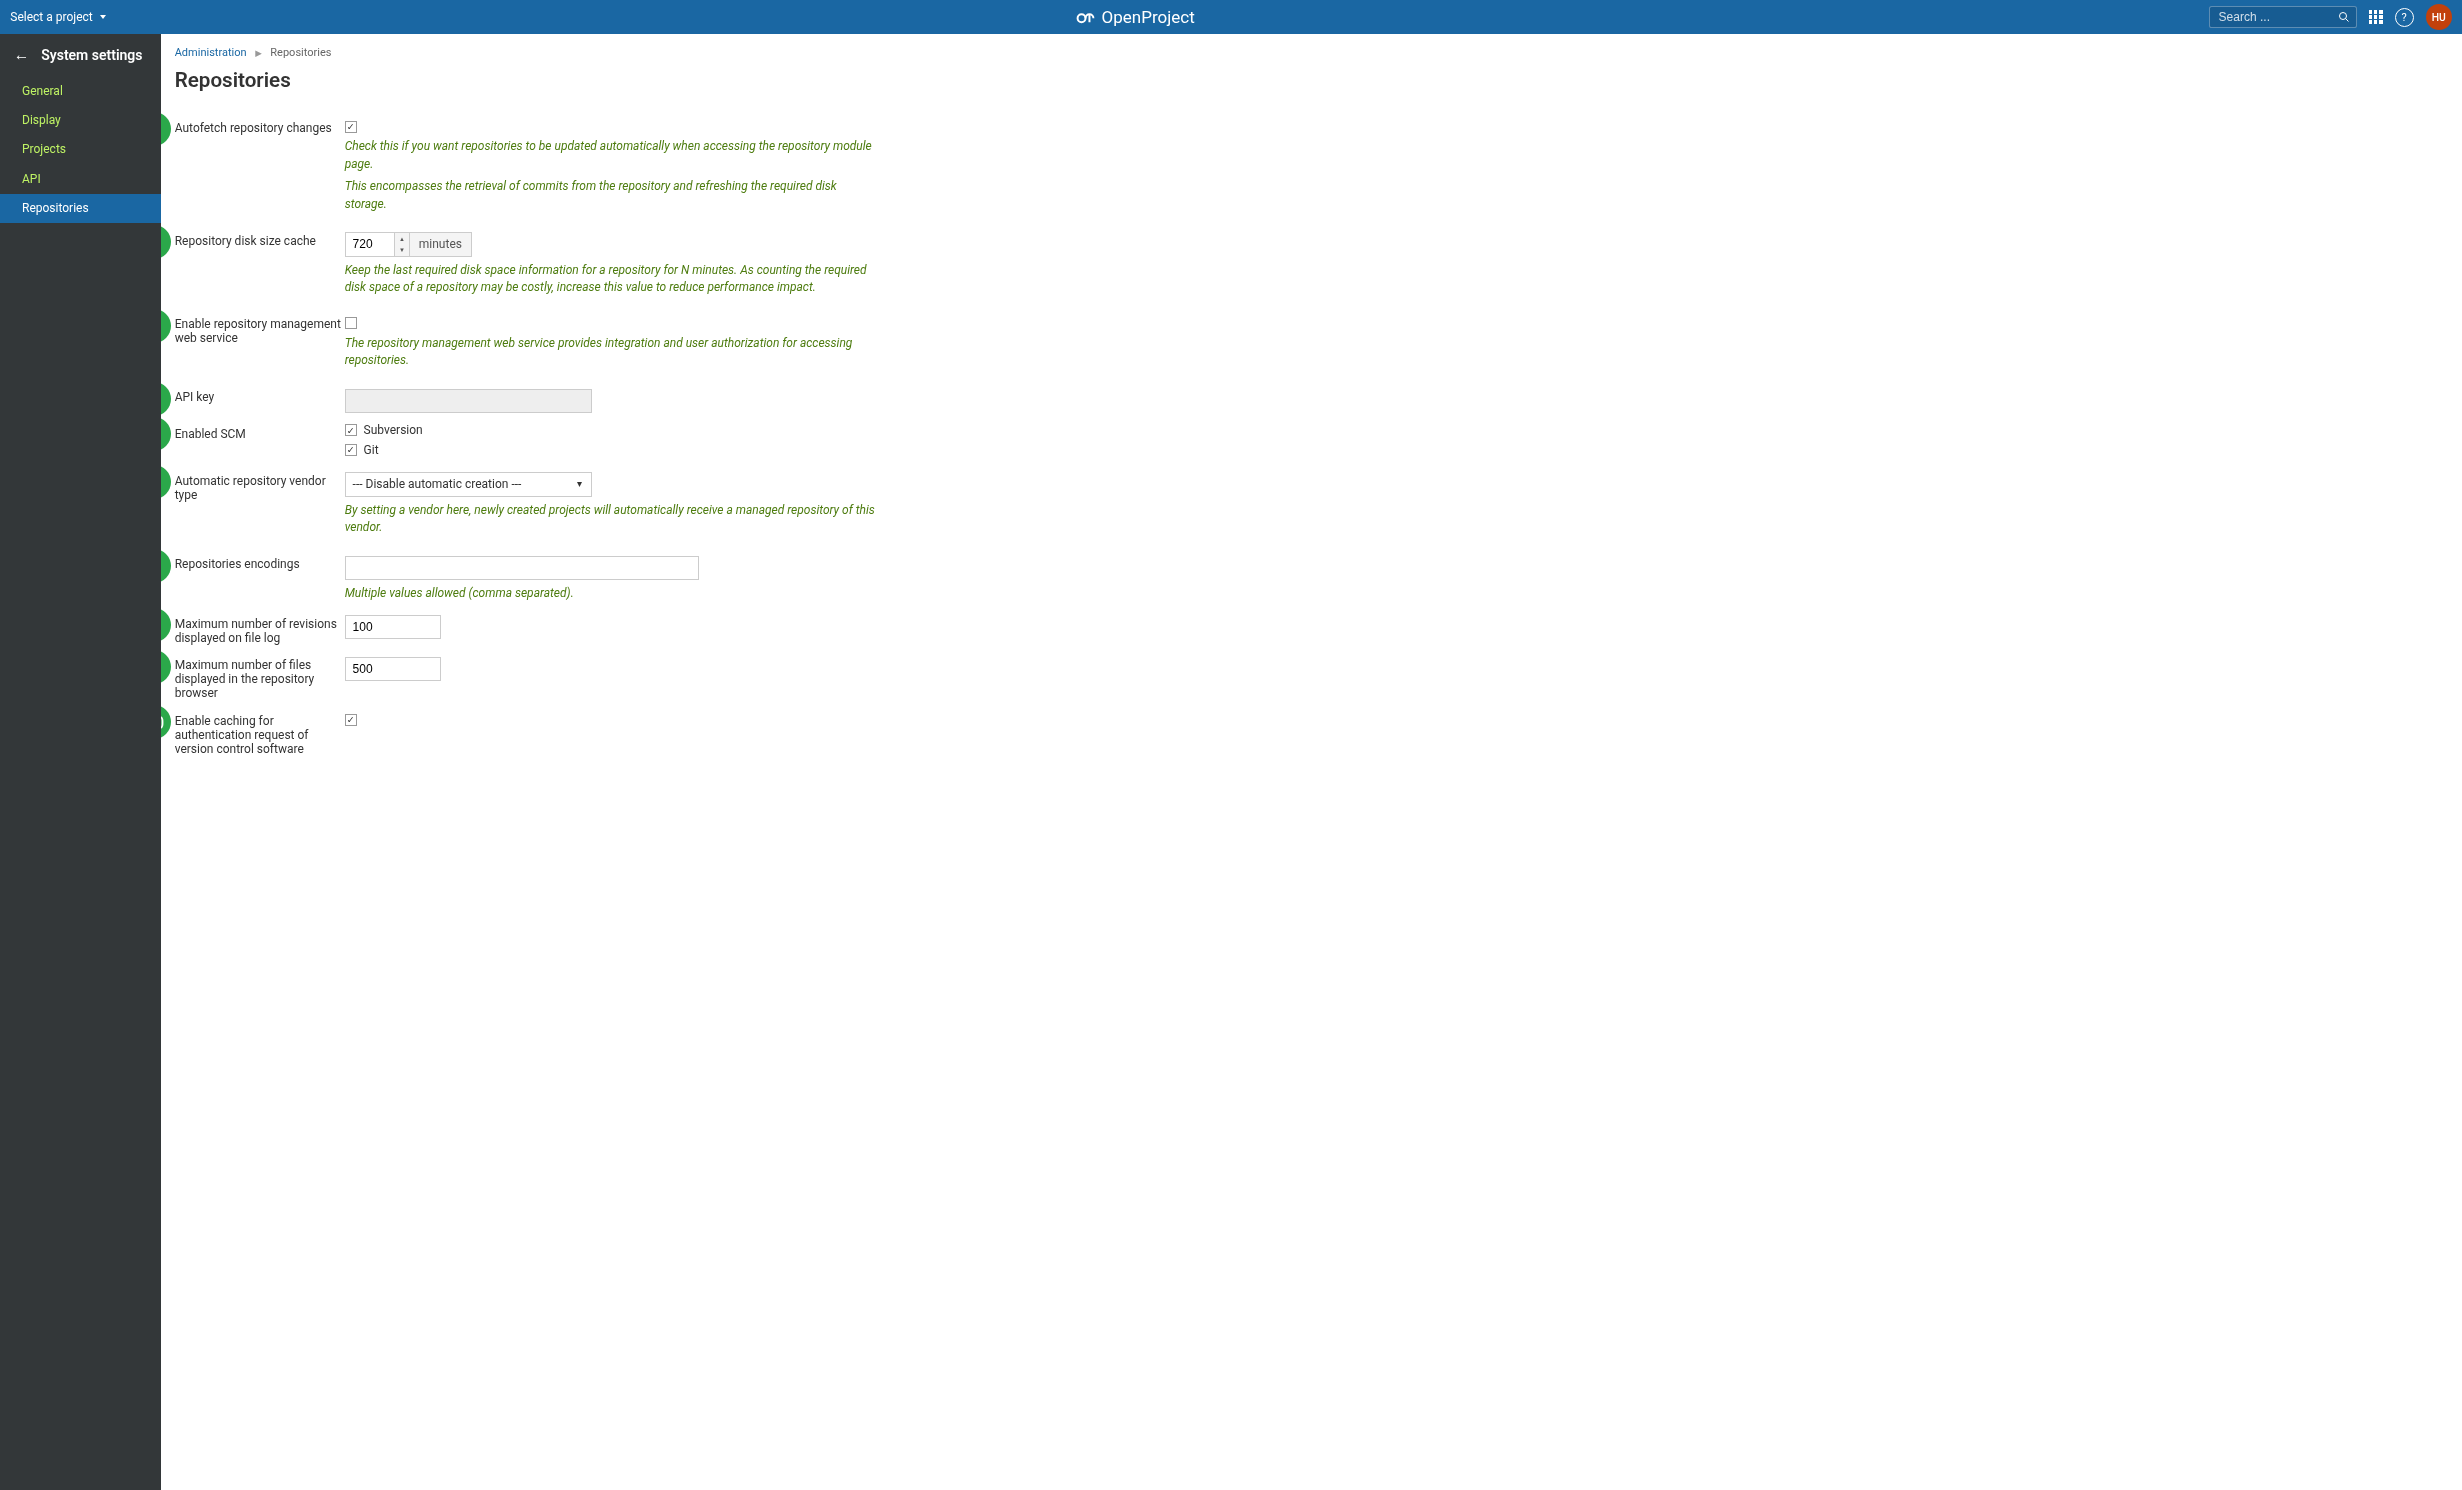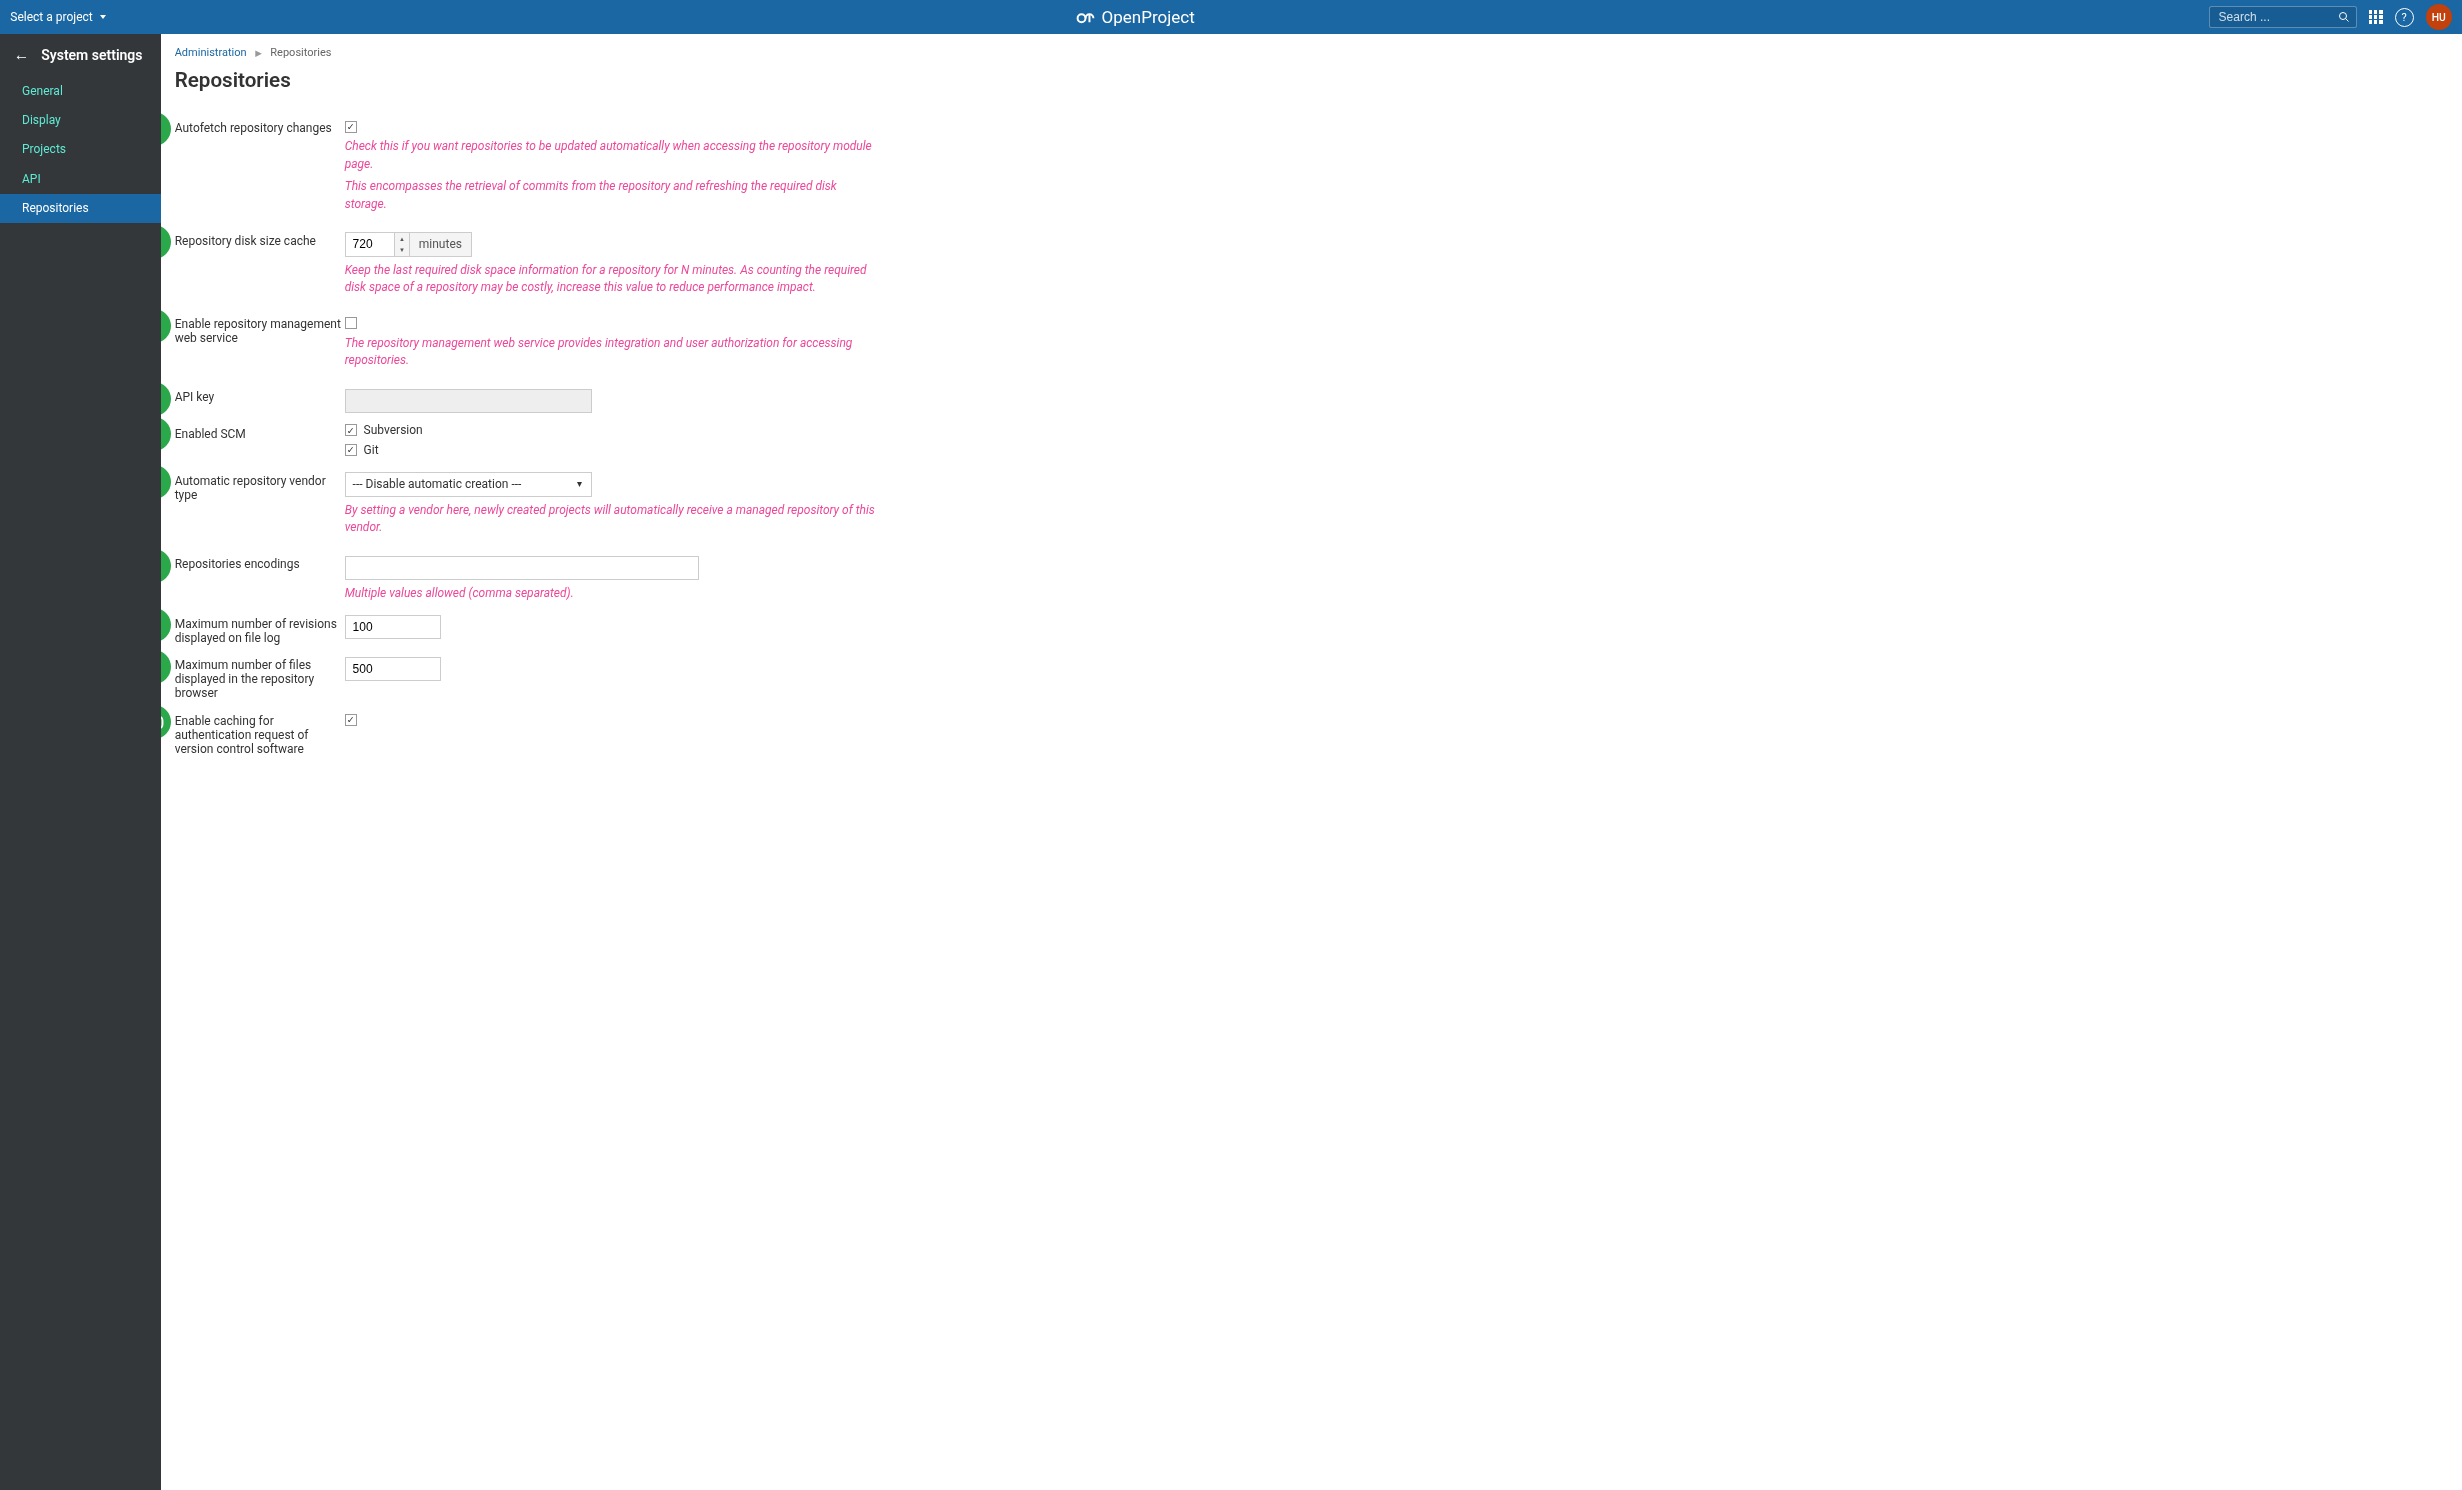--- a/index.html
+++ b/index.html
@@ -25,35 +25,35 @@
 
 
 .layout { display: flex; height: calc(100vh - 34px); }
 
 
 .sidebar { width: 161px; background: #333739; color: #fff; flex-shrink: 0; }
 .sidebar-header { padding: 12px 13.7px; display: flex; align-items: center; gap: 12px; border-bottom: 0; }
 .back-arrow { color: #fff; font-size: 15.5px; cursor: pointer; }
 .sidebar-title { font-size: 14px; font-weight: 600; }
 .sidebar-nav { }
-.sidebar-item { padding: 7.7px 22px; cursor: pointer; font-size: 12px; color: #5eead4; }
+.sidebar-item { padding: 7.7px 22px; cursor: pointer; font-size: 12px; color: #bef264; }
 .sidebar-item.active { background: #1a67a3; color: #fff; }
 
 
 .main { flex: 1; padding: 12px 13.7px; overflow-y: auto; position: relative; }
 .breadcrumb { font-size: 11px; color: #666; margin-bottom: 8.6px; display: flex; align-items: center; gap: 8.6px; }
 .breadcrumb a { color: #1a67a3; text-decoration: none; }
 .breadcrumb-sep { color: #999; font-size: 8.6px; }
 .page-title { font-size: 20.6px; font-weight: 600; color: #333; margin-bottom: 27.5px; }
 
 
 .form-row { display: flex; align-items: flex-start; margin-bottom: 19px; position: relative; }
 .form-label { width: 170px; flex-shrink: 0; font-size: 12px; color: #333; padding-top: 1.7px; position: relative; }
 .form-control-wrap { flex: 1; max-width: 532px; }
-.form-help { font-style: italic; color: #ec4899; font-size: 12px; margin-top: 5.2px; line-height: 1.45; }
+.form-help { font-style: italic; color: #4d7c0f; font-size: 12px; margin-top: 5.2px; line-height: 1.45; }
 .checkbox { width: 12px; height: 12px; border: 0.9px solid #999; display: inline-flex; align-items: center; justify-content: center; cursor: pointer; vertical-align: middle; background: #fff; }
 .checkbox.checked::after { content: '✓'; font-size: 9.4px; color: #333; line-height: 1; }
 .inline-cb-row { display: flex; align-items: center; gap: 6.9px; margin-bottom: 5.2px; }
 .num-input-wrap { display: inline-flex; border: 0.9px solid #ccc; }
 .num-input { border: none; padding: 4.3px 6.9px; width: 48px; font-size: 12px; outline: none; }
 .num-spin { width: 15.5px; background: #f4f4f4; border-left: 0.9px solid #ccc; display: flex; flex-direction: column; font-size: 6px; color: #555; cursor: pointer; }
 .num-spin span { flex:1; display:flex; align-items:center; justify-content:center; }
 .num-unit { background: #f4f4f4; border-left: 0.9px solid #ccc; padding: 4.3px 8.6px; font-size: 12px; color: #555; }
 .text-input { border: 0.9px solid #ccc; padding: 4.3px 6.9px; font-size: 12px; width: 247px; }
 .text-input.disabled { background: #eee; }

